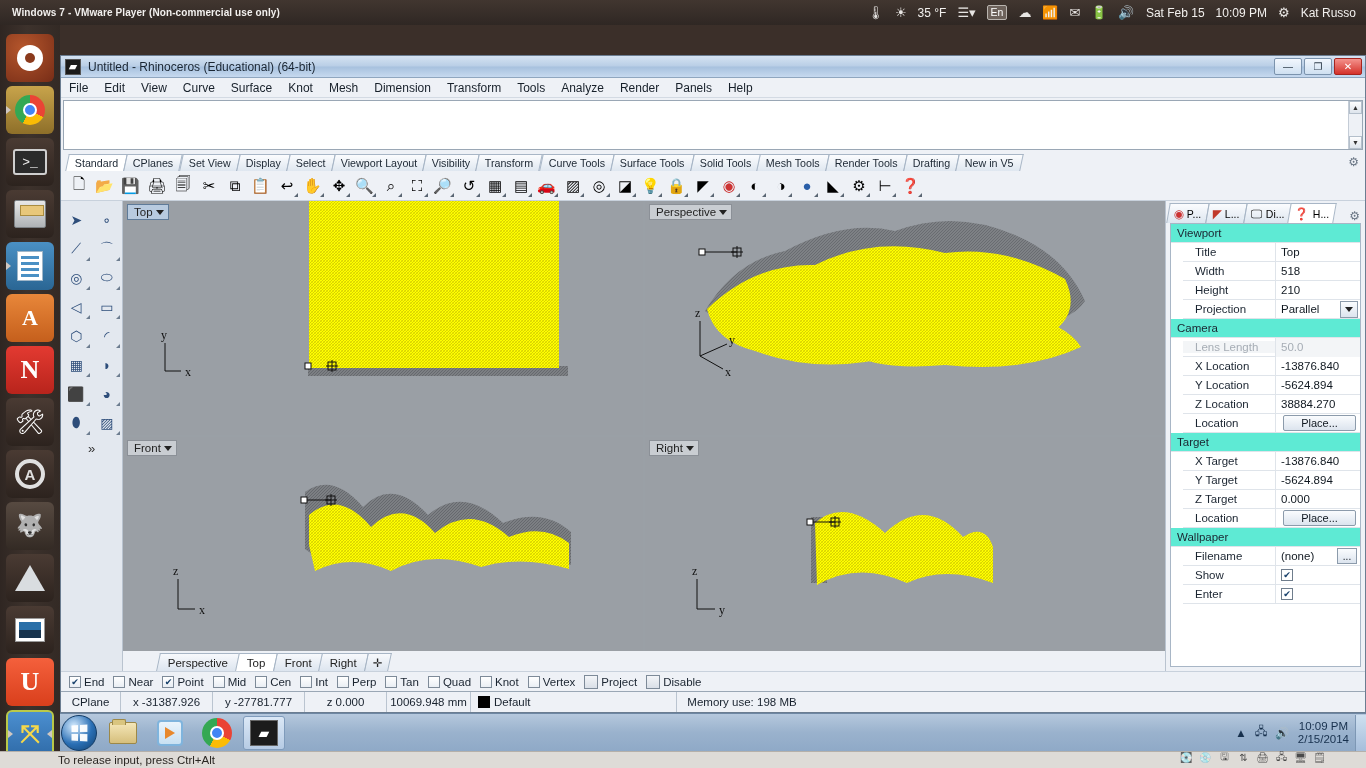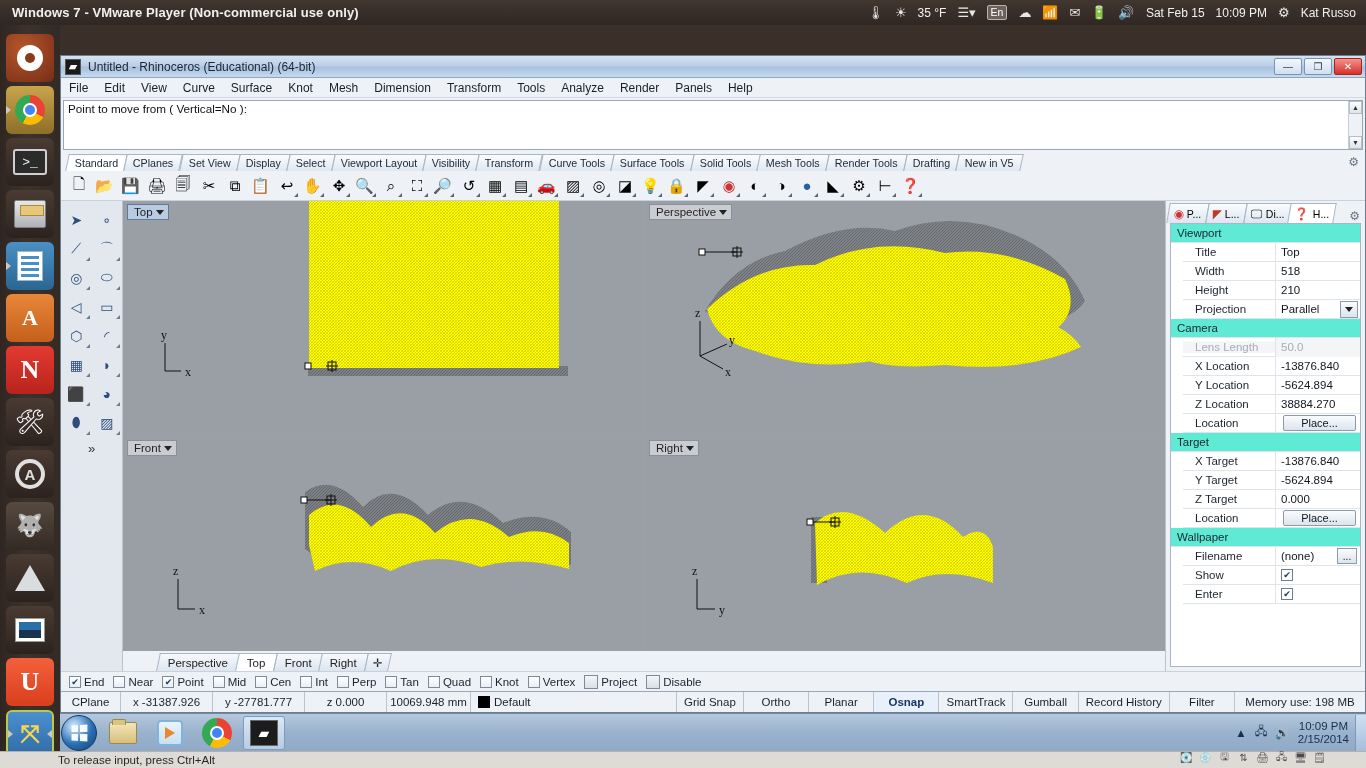--- a/index.html
+++ b/index.html
@@ -11,21 +11,21 @@
   }
   body { position: relative; }
 
   
   #ubuntu-topbar {
     position: absolute; top: 0; left: 0; width: 1366px; height: 25px;
     background: linear-gradient(to bottom, #413630 0%, #2f2723 100%);
     color: #f2f0ee; font-size: 12.5px;
     display: flex; align-items: center;
   }
-  #ubuntu-topbar .vm-title { margin-left: 12px; font-weight: bold; letter-spacing: .1px; font-size: 13px;}
+  #ubuntu-topbar .vm-title { margin-left: 12px; font-weight: bold; letter-spacing: .1px; font-size: 10px;}
   #ubuntu-topbar .tray { margin-left: auto; display: flex; align-items: center; gap: 11px; padding-right: 10px; }
   #ubuntu-topbar .tray span { display: inline-flex; align-items: center; white-space: nowrap; }
   .ic { font-size: 13px; line-height: 1; opacity: .95; }
   .kbd-badge {
     border: 1px solid #b9b4af; background: #6d625b; border-radius: 2px;
     font-size: 10.5px; padding: 0px 3px; line-height: 13px; color: #fff;
   }
 
   
   #unity-launcher {
@@ -333,21 +333,20 @@
       <div class="mi">Transform</div>
       <div class="mi">Tools</div>
       <div class="mi">Analyze</div>
       <div class="mi">Render</div>
       <div class="mi">Panels</div>
       <div class="mi">Help</div>
     </div>
 
   <div id="cmd-area">
     <div id="cmd-lines">
-      <div class="ln">Point to move from ( Vertical=No ):</div>
     </div>
     <div id="cmd-scroll">
       <div class="sb-arrow">▲</div>
       <div class="sb-arrow">▼</div>
     </div>
   </div>
 
   <div id="tb-tabs">
     <div class="tbtab active"><span>Standard</span></div>
       <div class="tbtab"><span>CPlanes</span></div>
@@ -716,30 +715,20 @@
   <div id="statusbar">
     <div class="sbc" style="width:60px">CPlane</div>
     <div class="sbc" style="width:92px">x -31387.926</div>
     <div class="sbc" style="width:92px">y -27781.777</div>
     <div class="sbc" style="width:82px">z 0.000</div>
     <div class="sbc" style="width:84px">10069.948 mm</div>
     <div class="sbc" style="width:206px;justify-content:flex-start">
       <span class="swatch" style="background: rgb(0, 0, 0);"></span>
       <span>Default</span>
     </div>
-    <div id="sb-toggles" style="display:flex;flex:1">
-        <div class="sbc" style="flex: 1 1 0%;">Grid Snap</div>
-        <div class="sbc" style="flex: 1 1 0%;">Ortho</div>
-        <div class="sbc" style="flex: 1 1 0%;">Planar</div>
-        <div class="sbc on" style="flex: 1 1 0%;">Osnap</div>
-        <div class="sbc" style="flex: 1 1 0%;">SmartTrack</div>
-        <div class="sbc" style="flex: 1 1 0%;">Gumball</div>
-        <div class="sbc" style="flex: 1 1 0%;">Record History</div>
-        <div class="sbc" style="flex: 1 1 0%;">Filter</div>
-      </div>
     <div class="sbc" style="border-right:none;min-width:130px">Memory use: 198 MB</div>
   </div>
 </div>
 
 <div id="win-taskbar">
   <div class="start-orb">
     <div class="flag">
         <i></i>
         <i></i>
         <i></i>

